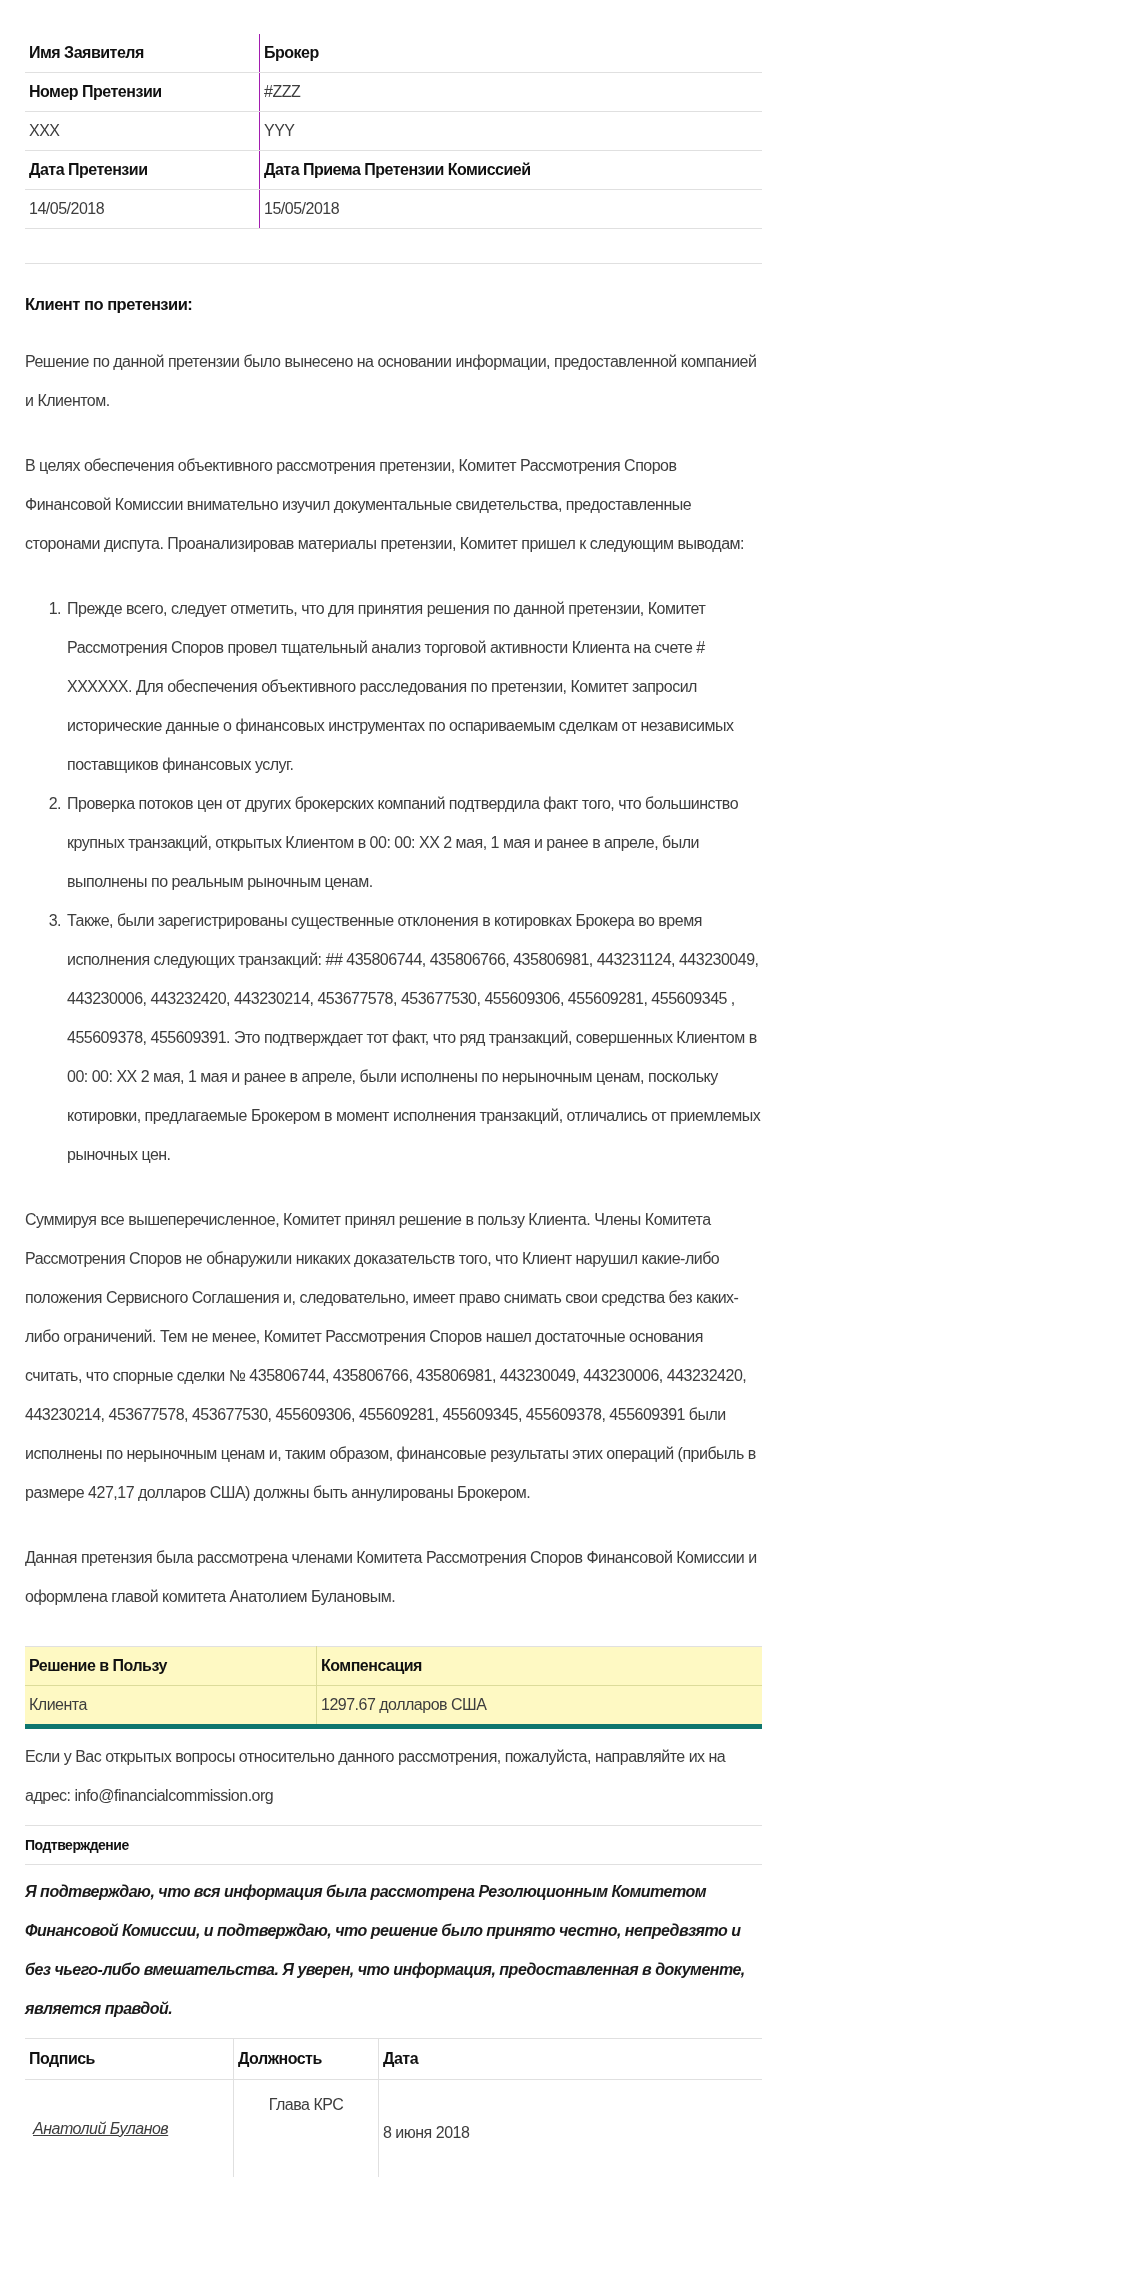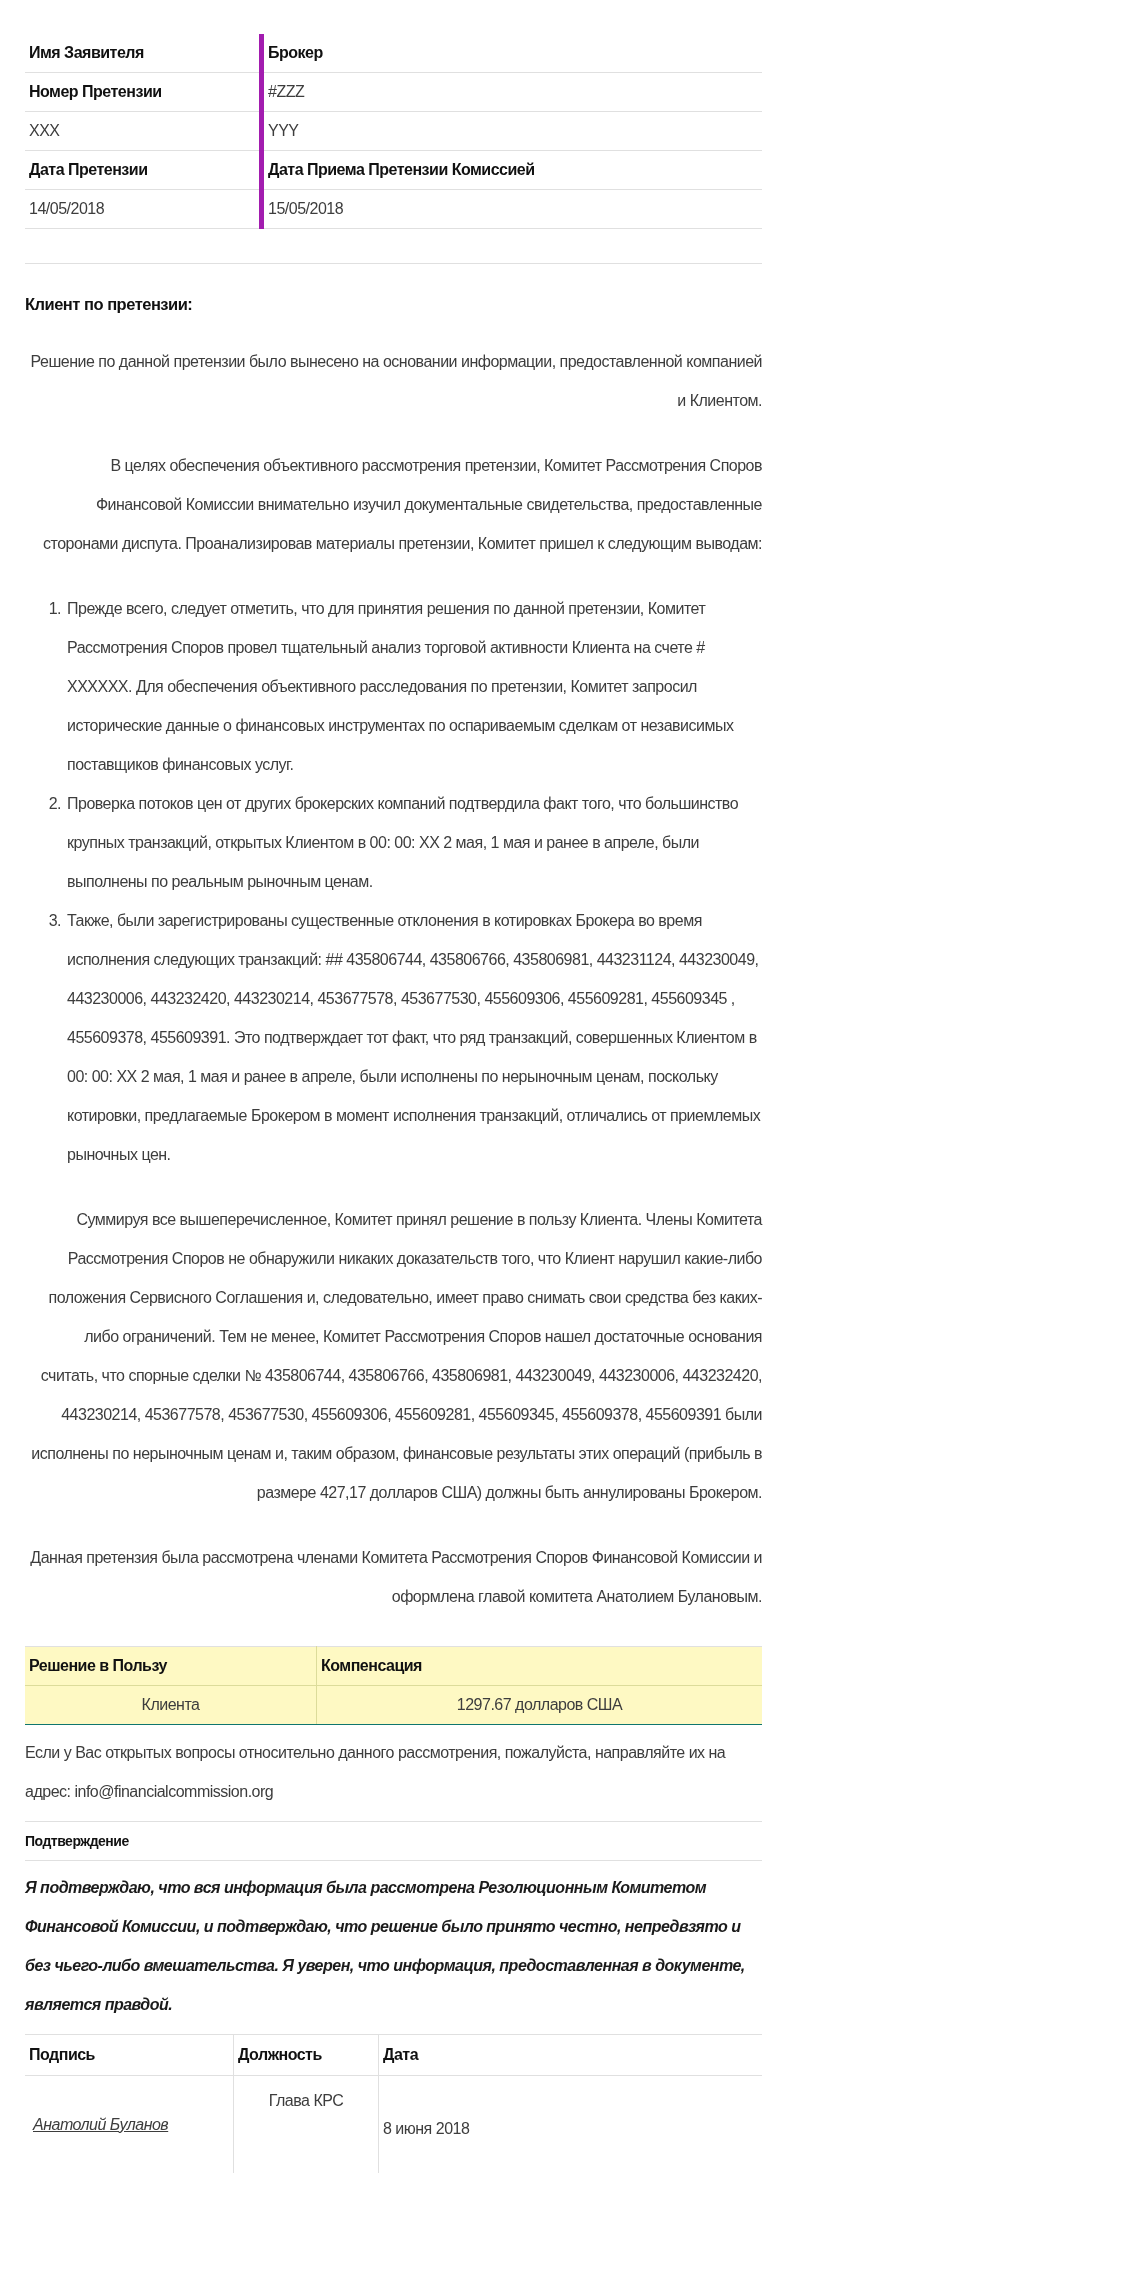--- a/index.html
+++ b/index.html
@@ -32,37 +32,36 @@
     line-height: 22px;
     vertical-align: middle;
     overflow: hidden;
     white-space: nowrap;
   }
   .info-table td {
     border-bottom: 1px solid #e0e0e0;
   }
   .info-table td.c1 {
     width: 226px;
-    border-right: 5px solid #a21caf;
+    border-right: 1px solid #a21caf;
   }
   .info-table td.spacer {
     height: 18px;
     border-bottom: 1px solid #e0e0e0;
   }
   .b { font-weight: bold; color: #111111; }
   .section-heading {
     font-weight: bold;
     color: #111111;
     margin: 28px 0 26px 0;
     line-height: 24px;
     font-size: 16.5px;
   }
   p.body-par {
     margin: 26px 0 26px 0;
-    text-align: right;
   }
   ol.findings {
     margin: 26px 0 26px 0;
     padding-left: 40px;
   }
   ol.findings li {
     padding-left: 2px;
     margin: 0;
   }
   .decision-table {
@@ -71,22 +70,21 @@
   }
   .decision-table td {
     background: #fef9c3;
     border-bottom: 1px solid #dcdc9a;
   }
   .decision-table td.c1 {
     width: 283px;
     border-right: 1px solid #dcdc9a;
   }
   .decision-table tr:last-child td {
-    border-bottom: 1px solid #0f766e;
-    text-align: center;
+    border-bottom: 5px solid #0f766e;
   }
   p.contact-par {
     margin: 8px 0 10px 0;
   }
   .confirm-heading {
     border-top: 1px solid #e0e0e0;
     border-bottom: 1px solid #e0e0e0;
     font-weight: bold;
     color: #111111;
     line-height: 24px;

